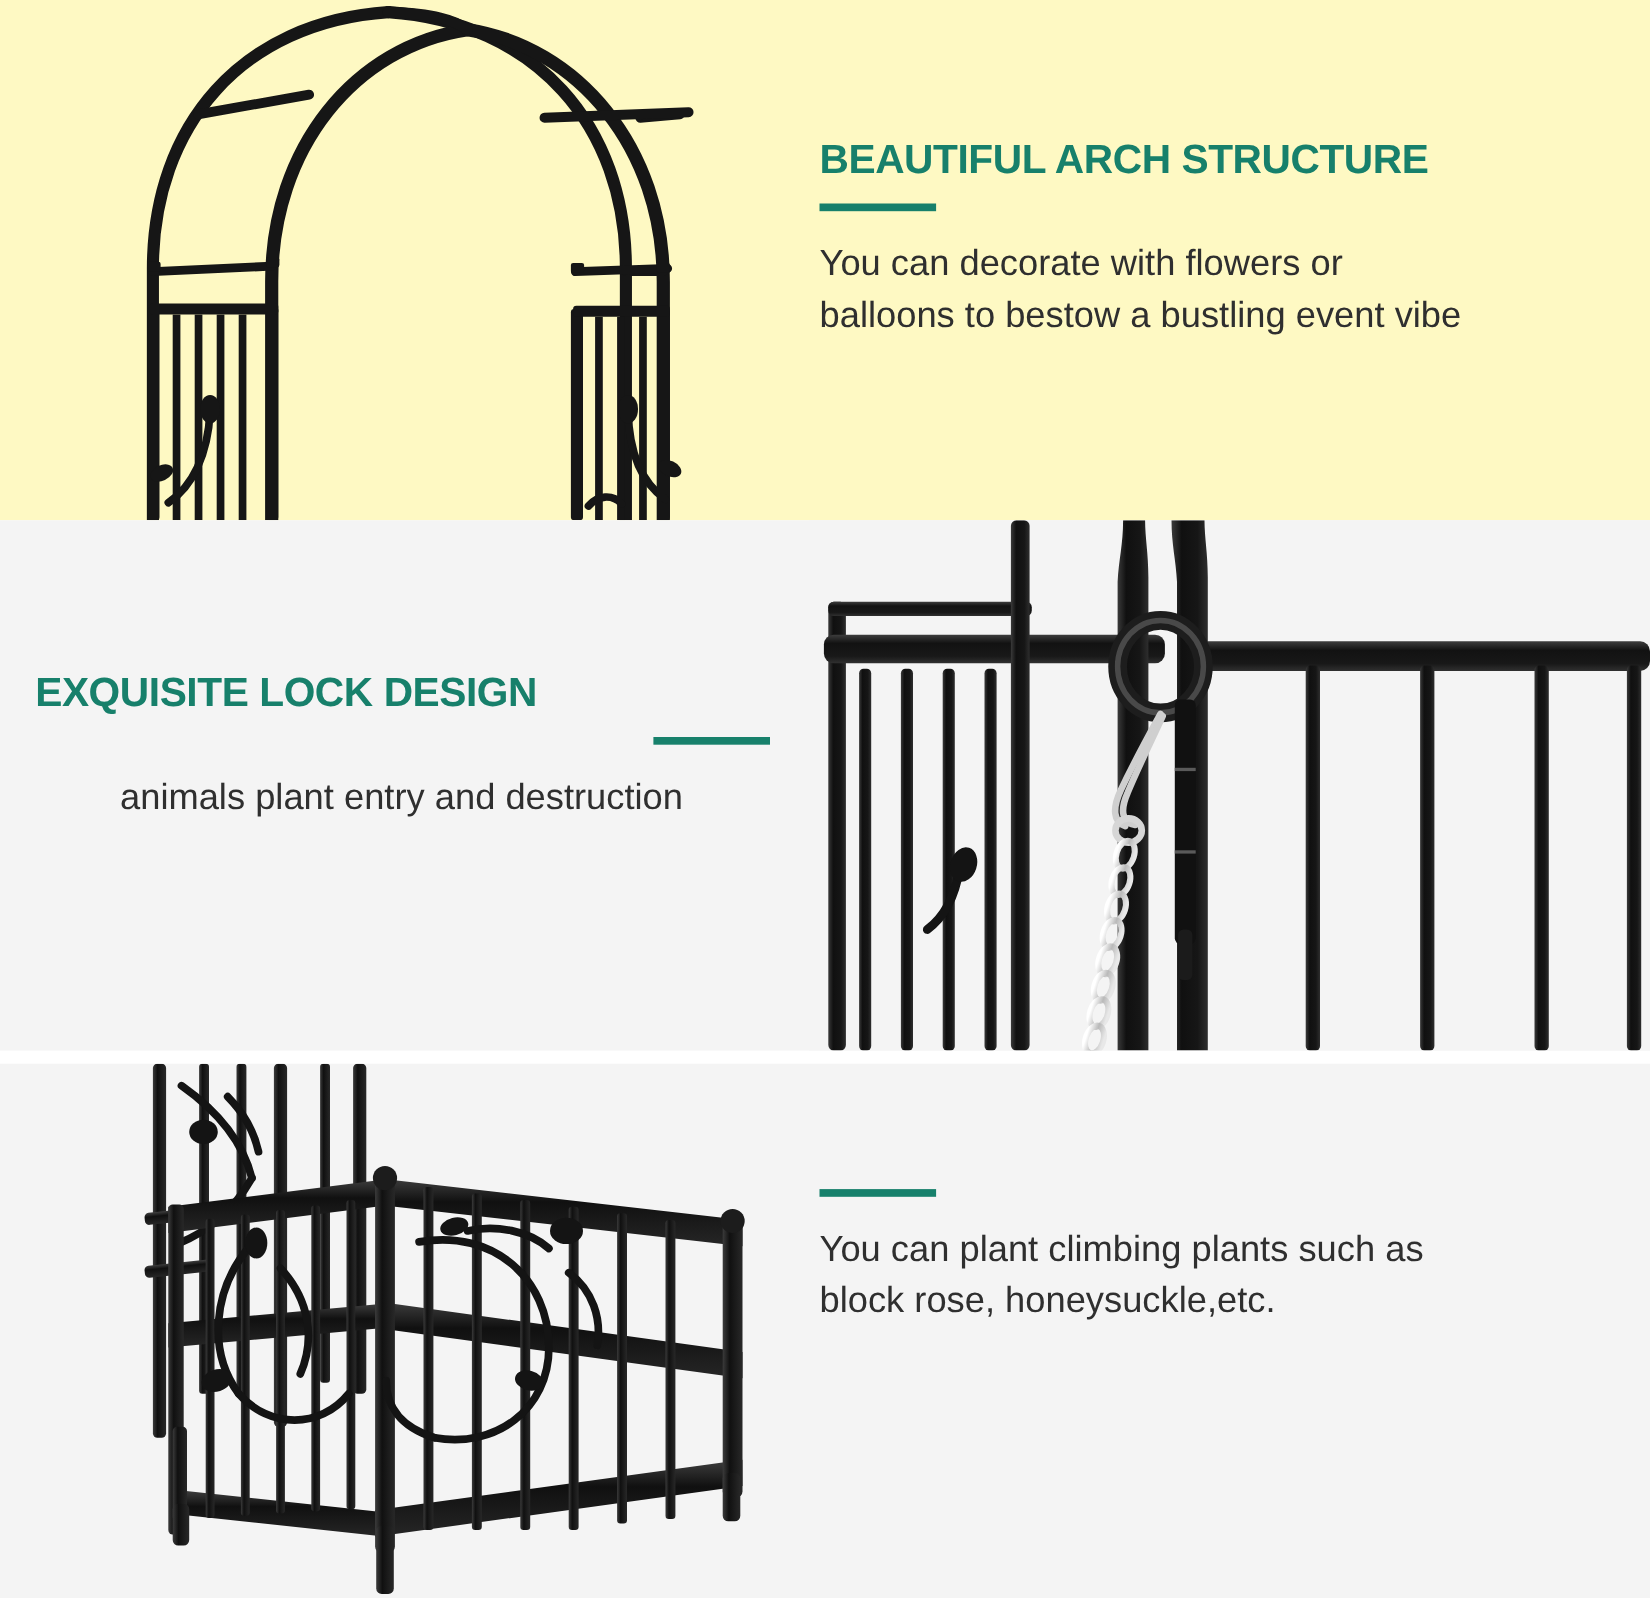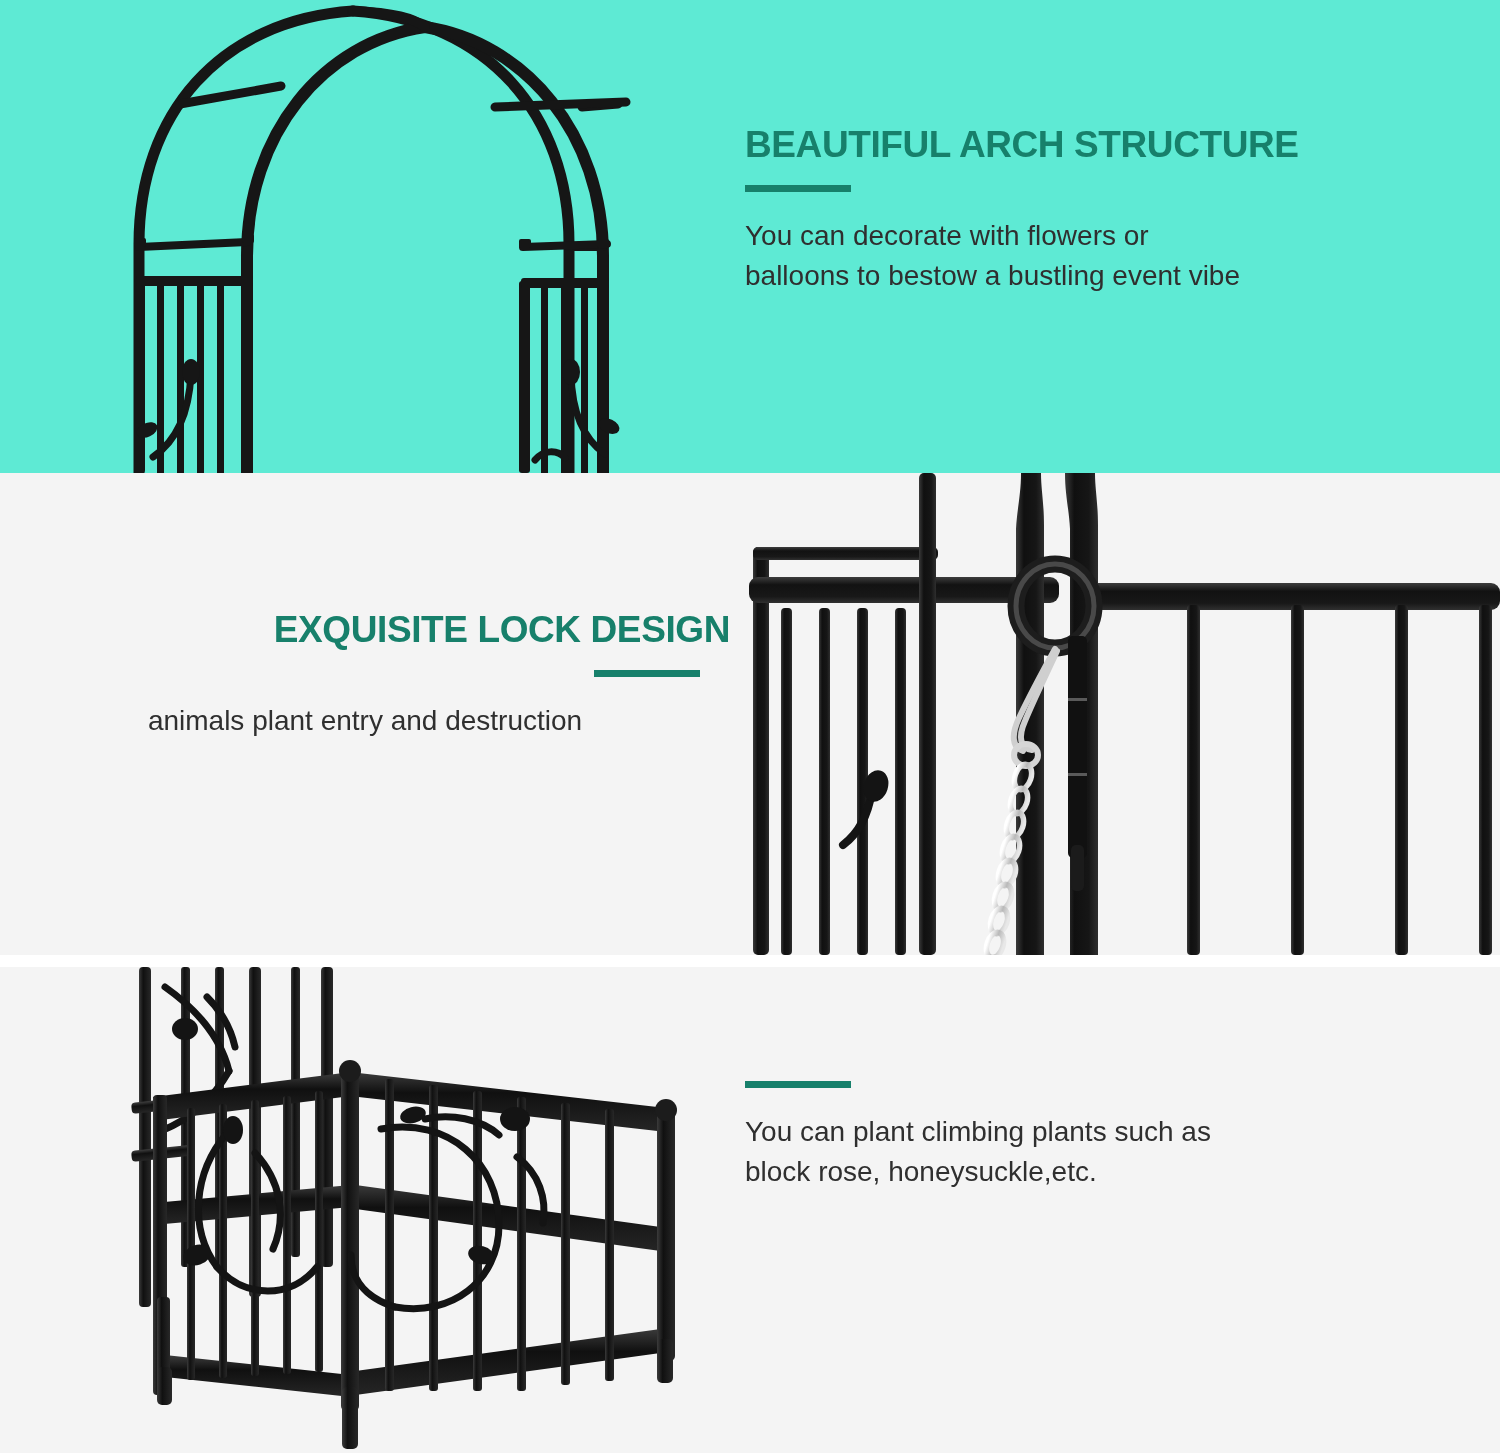--- a/index.html
+++ b/index.html
@@ -7,21 +7,21 @@
     width:1500px;height:1453px;
     background:#ffffff;
     font-family:"Liberation Sans", sans-serif;
     overflow:hidden;
     position:relative;
   }
   .page{position:relative;width:1500px;height:1453px;}
 
   
   .panel{position:absolute;left:0;width:1500px;overflow:hidden;}
-  #panel-arch{top:0;height:473px;background:#5eead4;}
+  #panel-arch{top:0;height:473px;background:#fef9c3;}
   #panel-lock{top:473px;height:482px;background:#f4f4f4;}
   #panel-plant{top:967px;height:486px;background:#f4f4f4;}
 
   
   .textblock{position:absolute;}
   .heading{
     color:#17806b;
     font-weight:bold;
     font-size:37px;
     letter-spacing:-0.4px;
@@ -31,32 +31,32 @@
     font-family:"Liberation Sans", sans-serif;
   }
   .rule{
     background:#17806b;
     height:7px;
     width:106px;
     margin-top:21px;
   }
   .body{
     color:#2f2f2f;
-    font-size:28px;
+    font-size:33px;
     line-height:1.42;
     margin-top:24px;
     font-weight:normal;
   }
   .body p{margin:0;}
 
   
   #text-arch{left:745px;top:125px;width:720px;}
   
   #text-lock{left:0px;top:610px;width:730px;text-align:center;}
-  #text-lock .heading{text-align:right;}
+  #text-lock .heading{text-align:left;padding-left:32px;}
   #text-lock .rule{margin-left:auto;margin-right:30px;}
   
   #text-plant{left:745px;top:1060px;width:720px;}
 
   
   .art{position:absolute;}
 
   
   #arch-art{left:95px;top:-6px;width:620px;height:479px;}
   #arch-art svg{display:block;}

